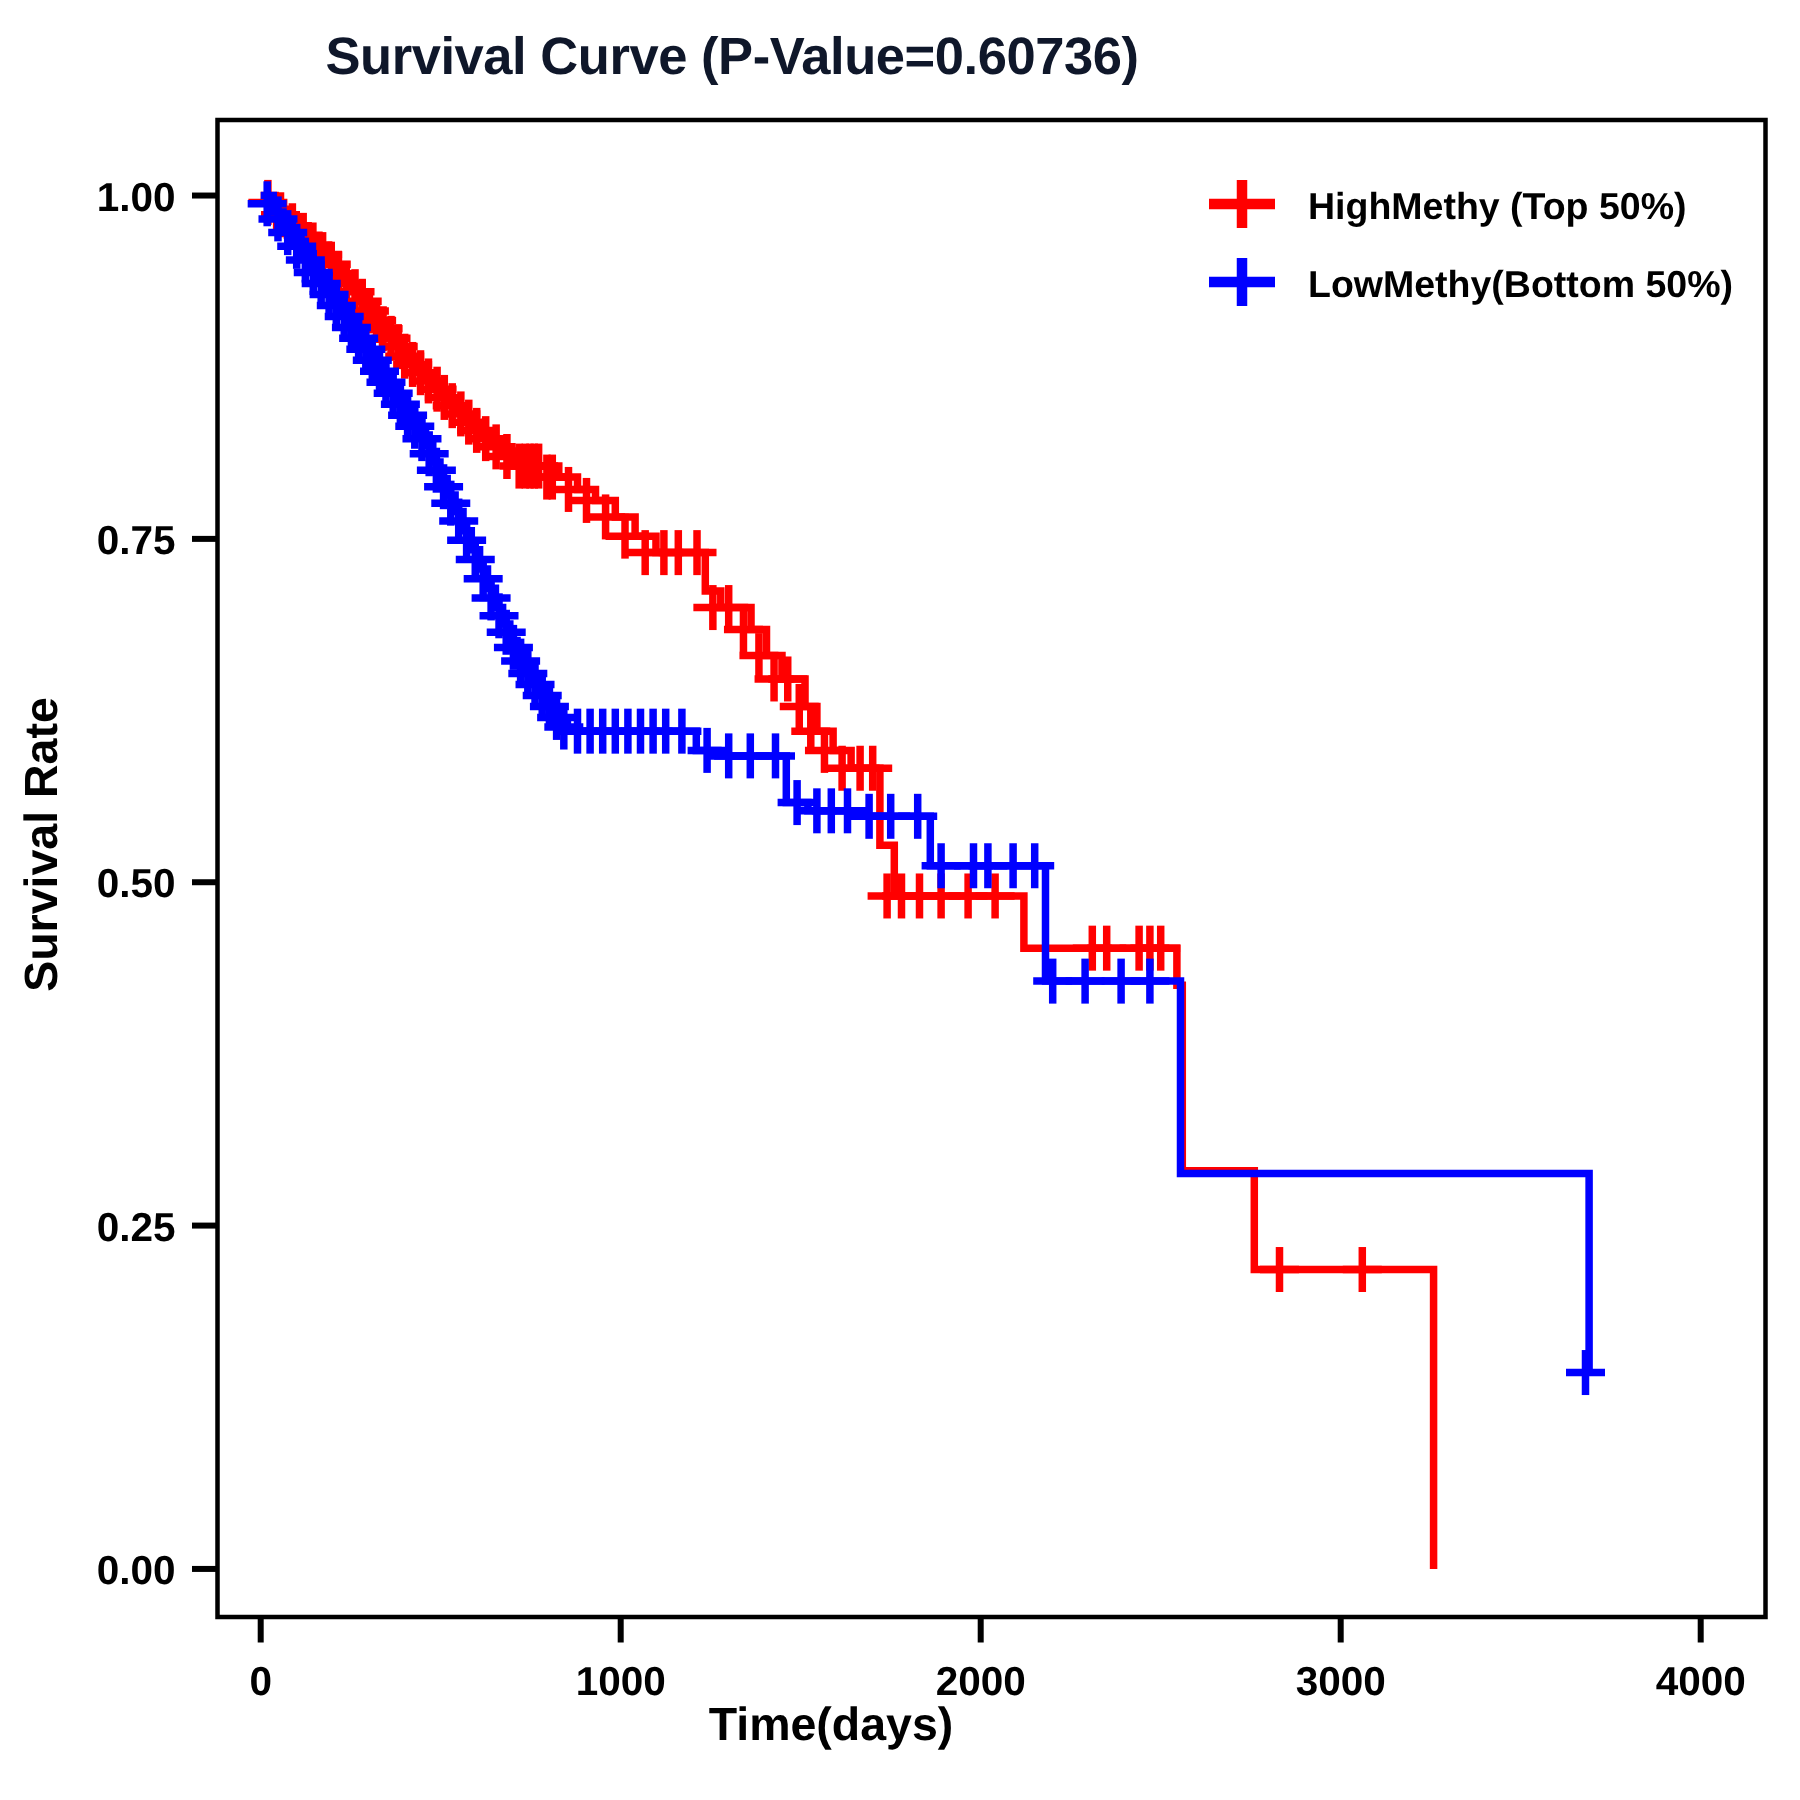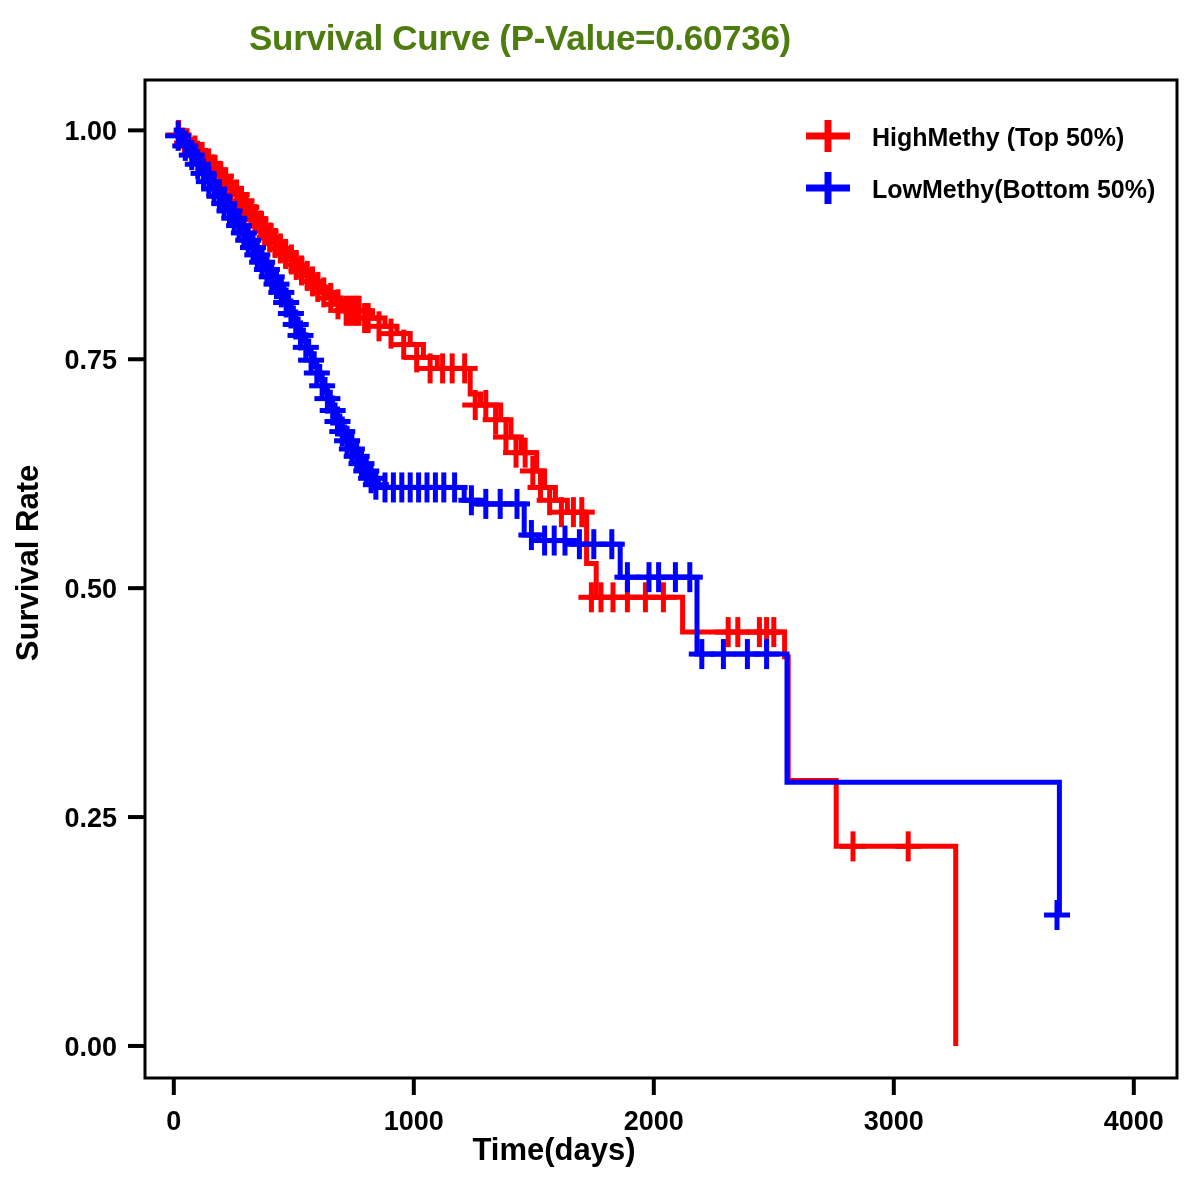--- a/index.html
+++ b/index.html
@@ -20,24 +20,23 @@
     background: #ffffff;
   }
   #chart-title {
     position: absolute;
     left: 0;
     top: 18px;
     width: 976px;
     text-align: center;
     font-size: 35px;
     font-weight: bold;
-    color: #4d7c0f;
+    color: #0f172a;
     letter-spacing: -0.3px;
     font-family: "Liberation Sans", sans-serif;
-    padding-left: 32px;
   }
   #y-axis-label {
     position: absolute;
     left: -132px;
     top: 545px;
     width: 320px;
     text-align: center;
     font-size: 31px;
     font-weight: bold;
     color: #000000;

